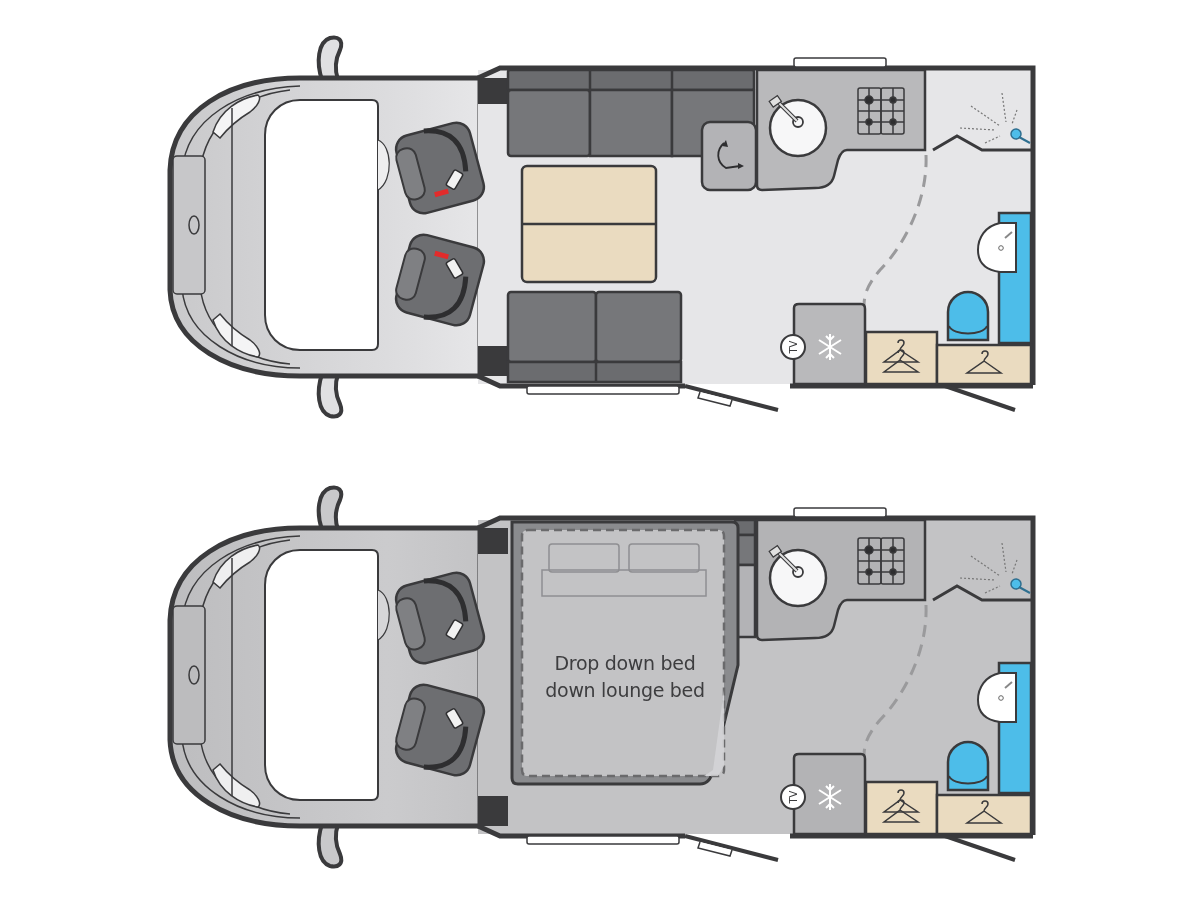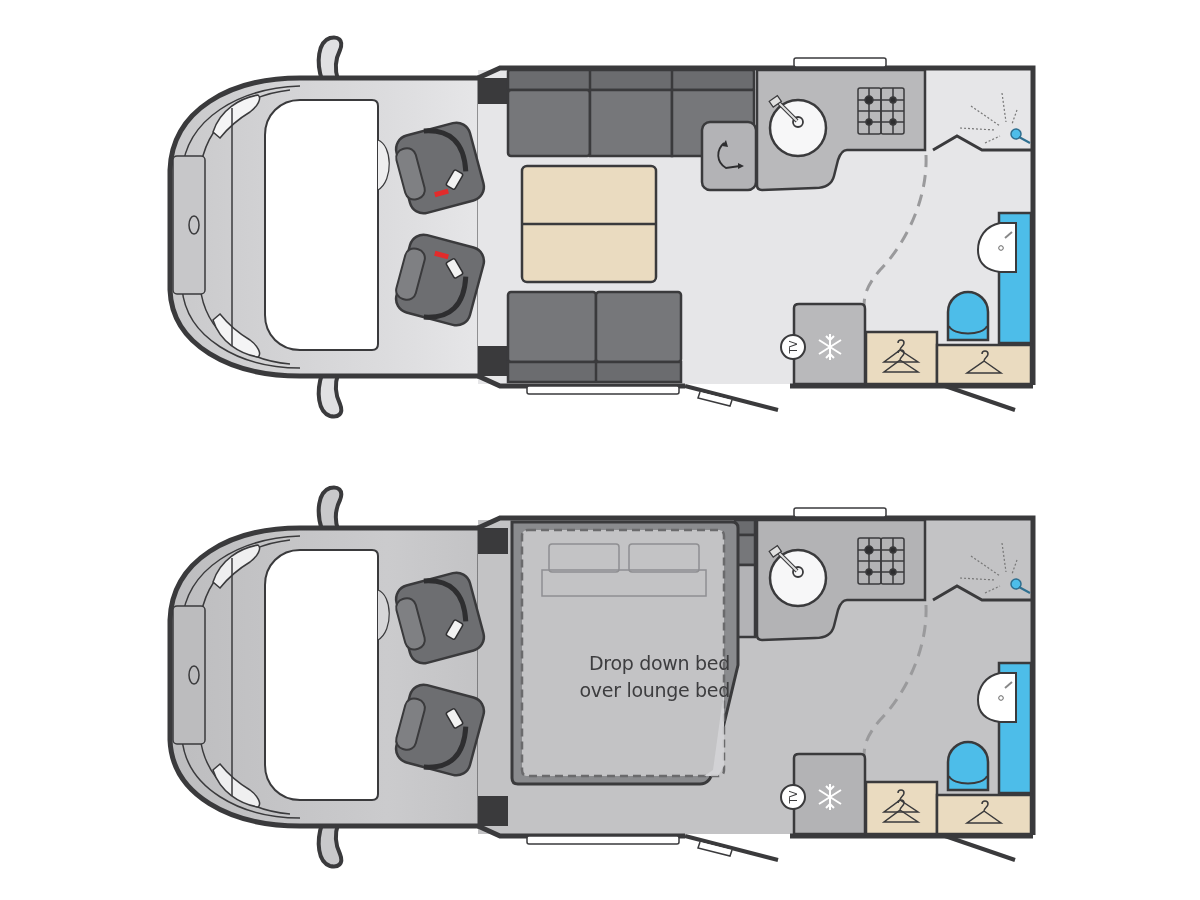--- a/index.html
+++ b/index.html
@@ -314,17 +314,17 @@
   <g>
     <rect x="866" y="332" width="71" height="52" fill="#eadbc0" stroke="#3a3a3c" stroke-width="2.5"></rect>
     <rect x="937" y="345" width="94" height="39" fill="#eadbc0" stroke="#3a3a3c" stroke-width="2.5"></rect>
     <g fill="none" stroke="#3a3a3c" stroke-width="1.5">
       <path d="M898,343 C898,339 904,339 904,343 C904,346 900,347 900,350 L884,362 L918,362 L900,350"></path>
       <path d="M898,353 C898,349 904,349 904,353 C904,356 900,357 900,360 L884,372 L918,372 L900,360"></path>
       <path d="M982,354 C982,350 988,350 988,354 C988,357 984,358 984,361 L967,373 L1001,373 L984,361"></path>
     </g>
   </g>
 </svg>
-  <div class="label" style="top:200px;text-align:right;">
+  <div class="label" style="top:200px;">
     <div>Drop down bed</div>
-    <div>over lounge bed</div>
+    <div>down lounge bed</div>
   </div>
 </div>
 
 </body></html>

